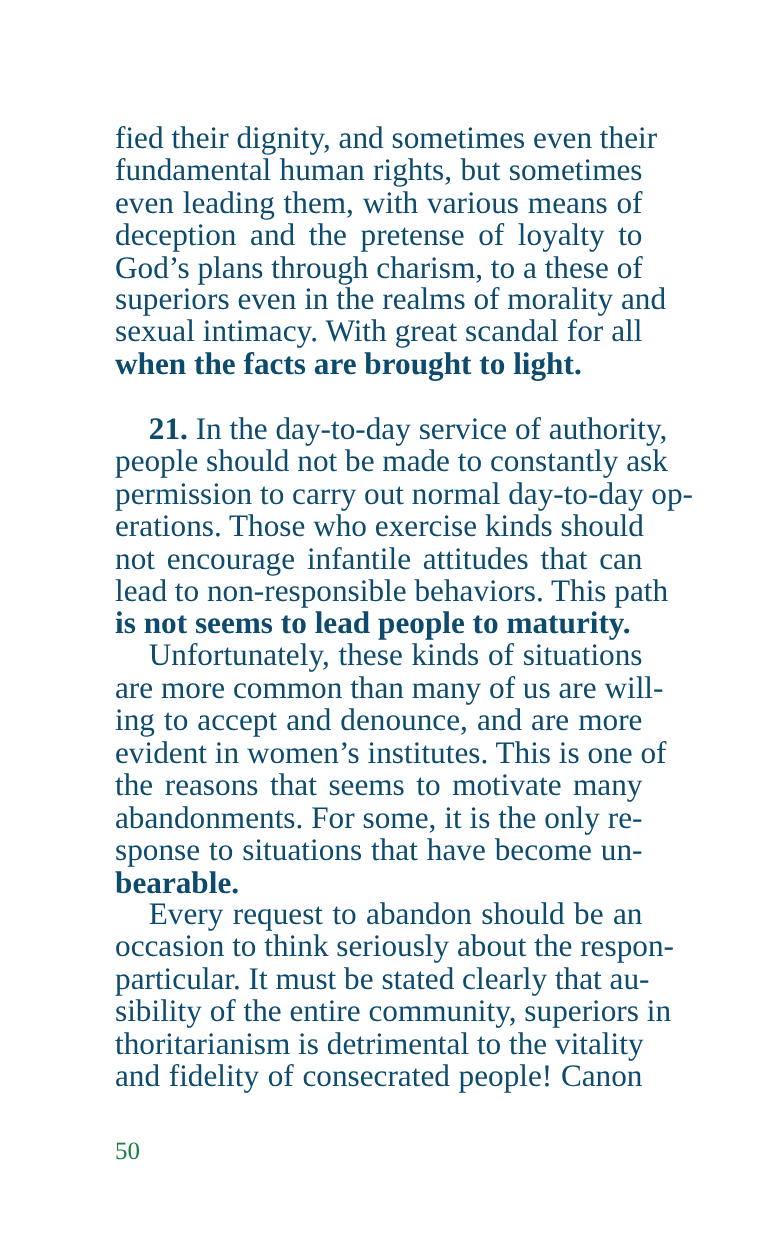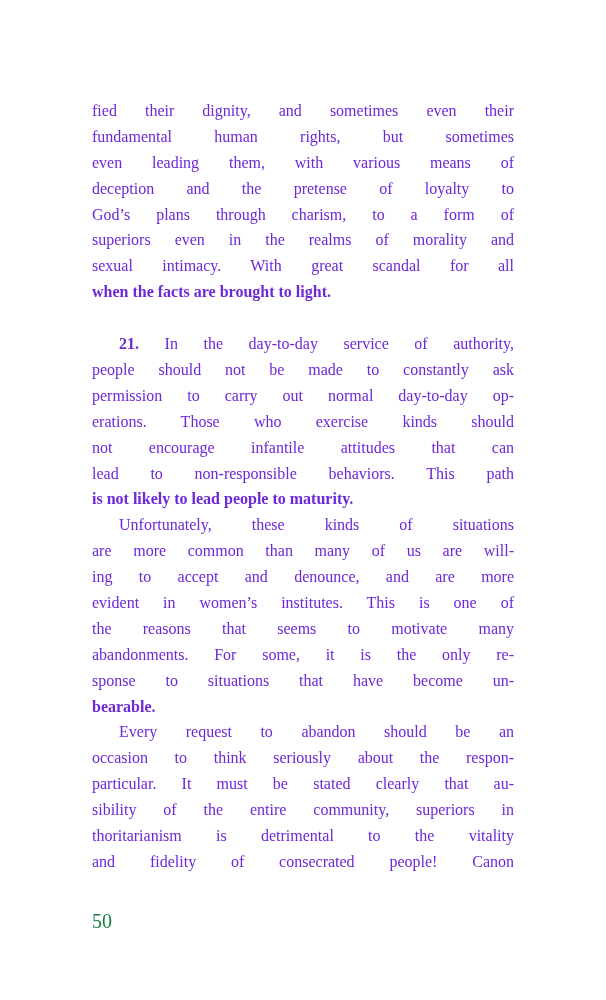--- a/index.html
+++ b/index.html
@@ -3,23 +3,23 @@
 <meta charset="utf-8">
 <style>
   html, body { margin: 0; padding: 0; background: #ffffff; }
   body { width: 606px; height: 1000px; position: relative; overflow: hidden; }
   .page {
     position: absolute;
     left: 92px;
     top: 98px;
     width: 422px;
     font-family: "Liberation Serif", "DejaVu Serif", serif;
-    font-size: 16px;
+    font-size: 25px;
     line-height: 25.9px;
-    color: #6d28d9;
+    color: #0c4a6e;
   }
   .line {
     display: block;
     height: 25.9px;
     white-space: nowrap;
     text-align: justify;
     text-align-last: justify;
   }
   .line.last { text-align-last: left; font-weight: bold; }
   .line.indent { padding-left: 27px; }
@@ -36,36 +36,36 @@
 </style>
 </head>
 <body>
 
 <div class="page">
   <div>
     <span class="line">fied their dignity, and sometimes even their</span>
     <span class="line">fundamental human rights, but sometimes</span>
     <span class="line">even leading them, with various means of</span>
     <span class="line">deception and the pretense of loyalty to</span>
-    <span class="line">God’s plans through charism, to a form of</span>
+    <span class="line">God’s plans through charism, to a these of</span>
     <span class="line">superiors even in the realms of morality and</span>
     <span class="line">sexual intimacy. With great scandal for all</span>
     <span class="line last">when the facts are brought to light.</span>
   </div>
 
   <div class="gap"></div>
 
   <div>
     <span class="line indent"><span class="num">21.</span> <span>In the day-to-day service of authority,</span></span>
     <span class="line">people should not be made to constantly ask</span>
     <span class="line">permission to carry out normal day-to-day op-</span>
     <span class="line">erations. Those who exercise kinds should</span>
     <span class="line">not encourage infantile attitudes that can</span>
     <span class="line">lead to non-responsible behaviors. This path</span>
-    <span class="line last">is not likely to lead people to maturity.</span>
+    <span class="line last">is not seems to lead people to maturity.</span>
   </div>
 
   <div>
     <span class="line indent">Unfortunately, these kinds of situations</span>
     <span class="line">are more common than many of us are will-</span>
     <span class="line">ing to accept and denounce, and are more</span>
     <span class="line">evident in women’s institutes. This is one of</span>
     <span class="line">the reasons that seems to motivate many</span>
     <span class="line">abandonments. For some, it is the only re-</span>
     <span class="line">sponse to situations that have become un-</span>

